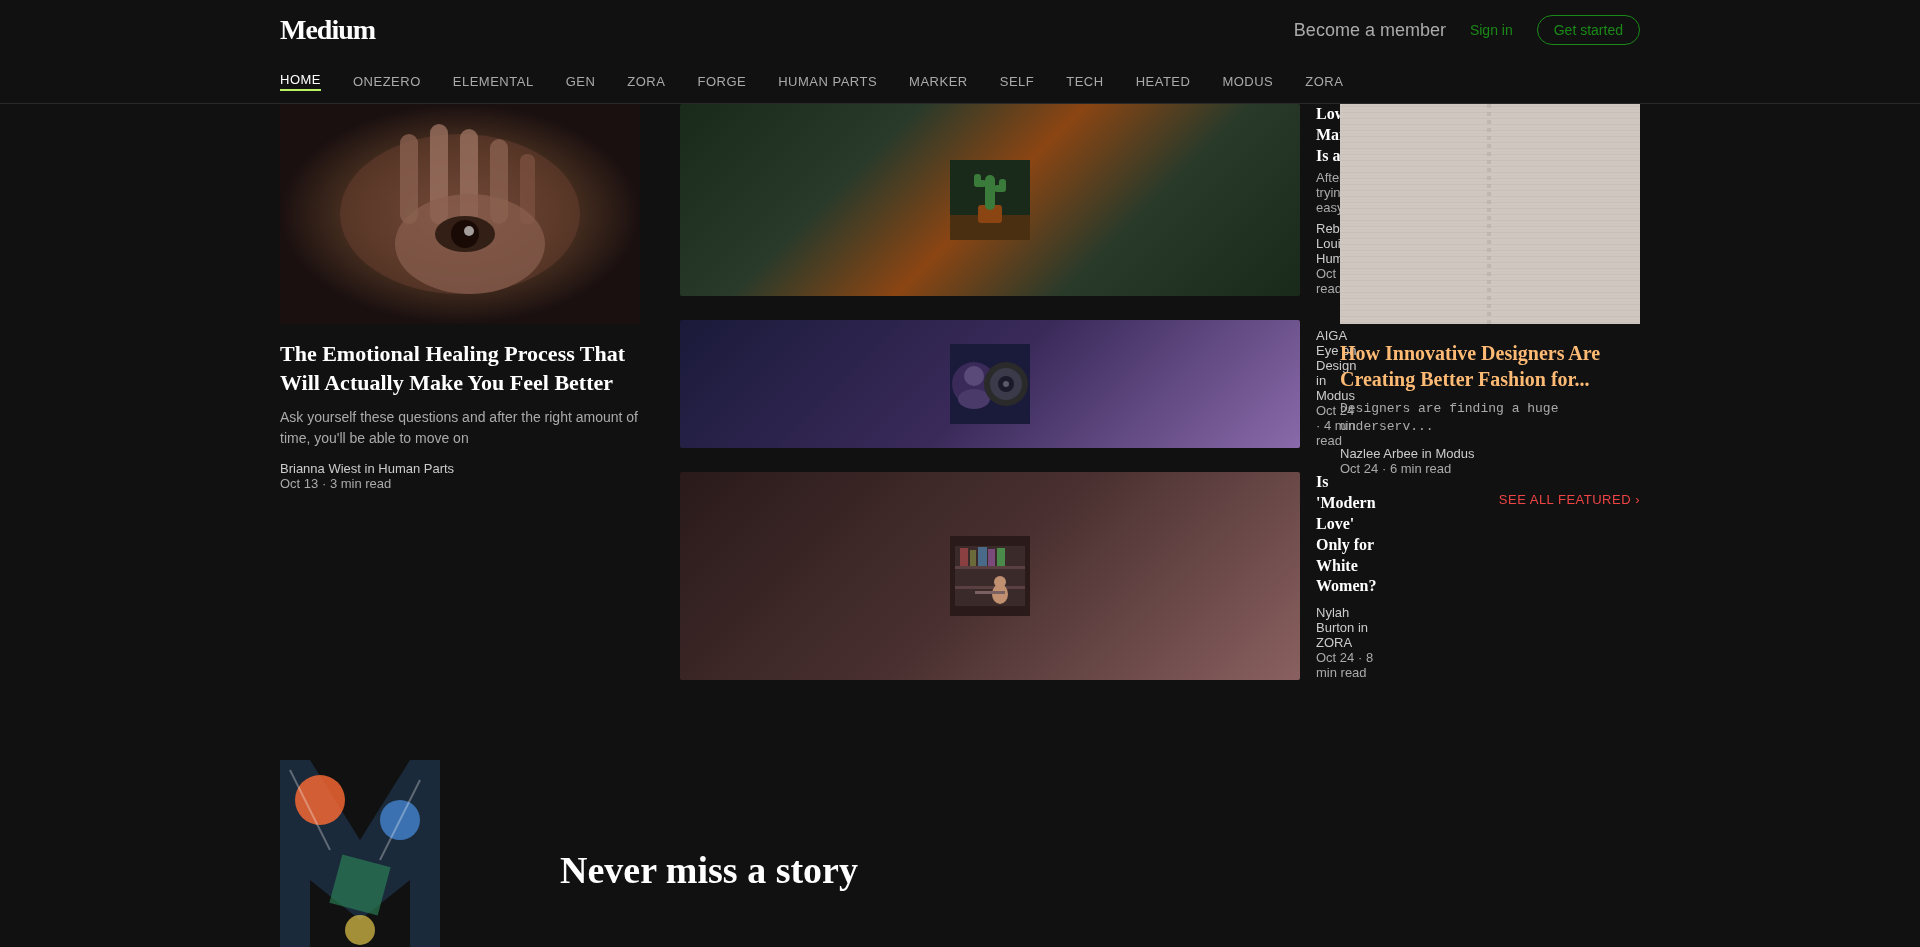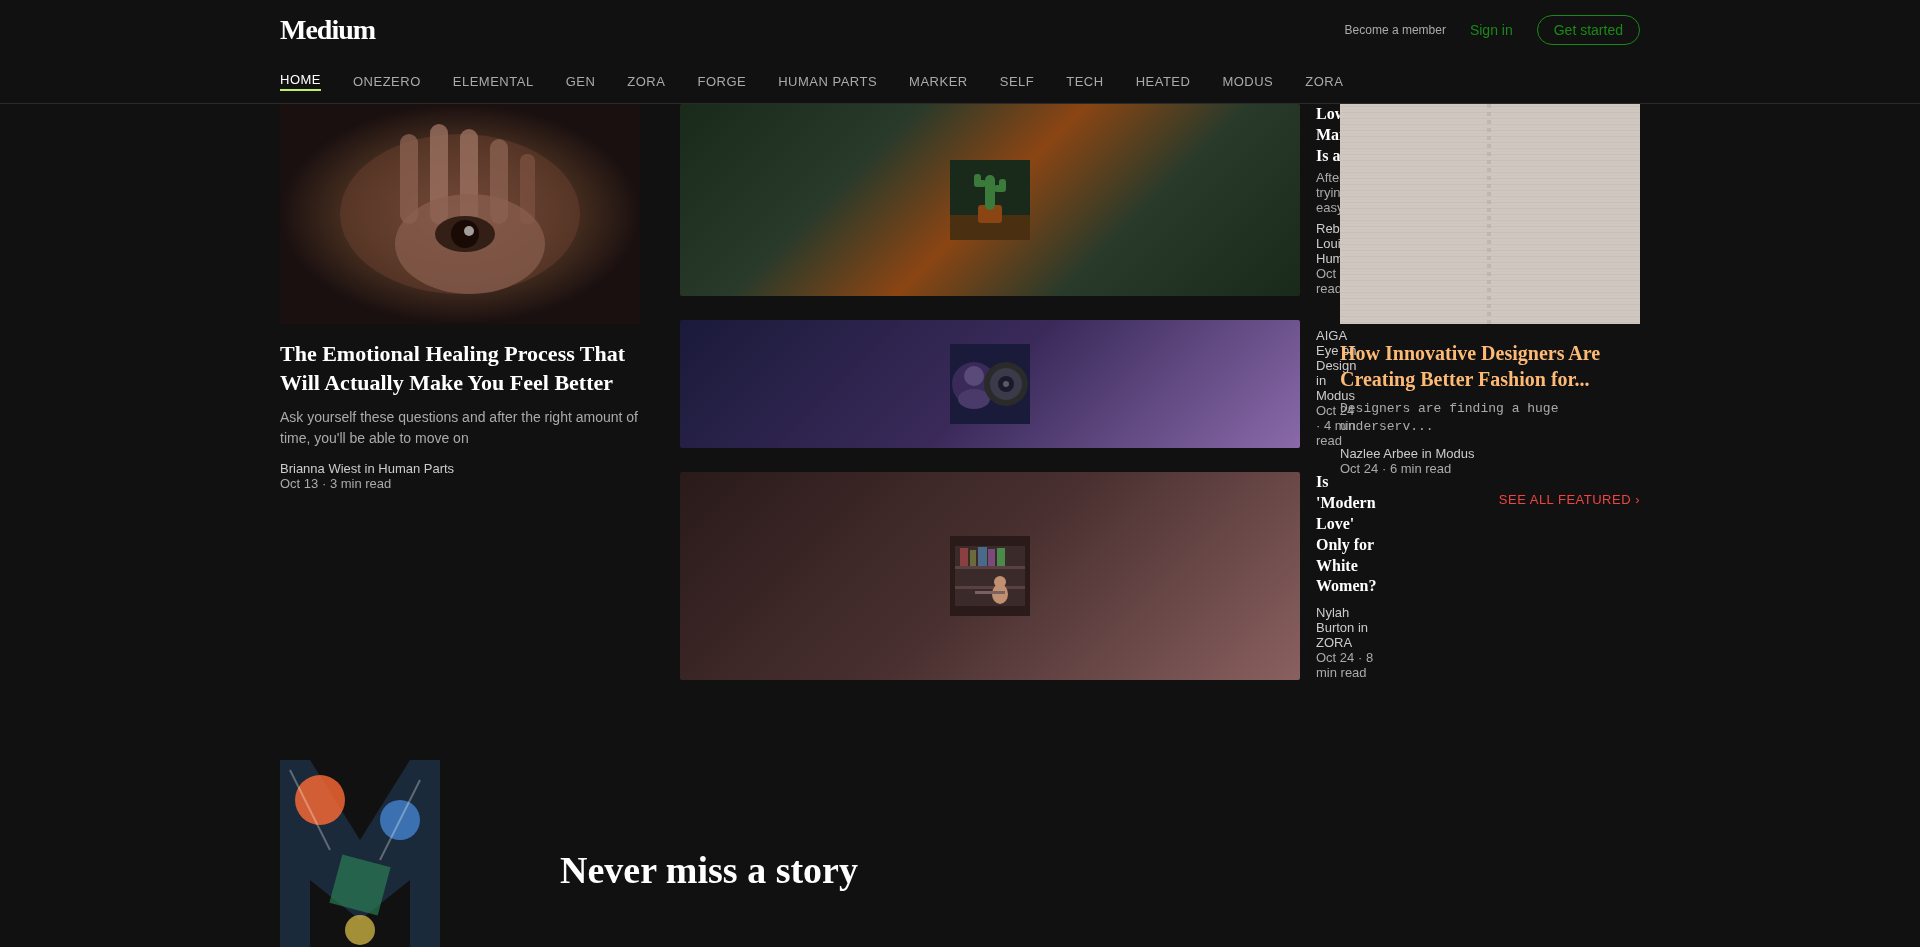--- a/index.html
+++ b/index.html
@@ -26,21 +26,21 @@
       color: #fff;
       letter-spacing: -1px;
       font-family: Georgia, serif;
     }
     .header-right {
       display: flex;
       align-items: center;
       gap: 24px;
     }
     .become-member {
-      font-size: 12px;
+      font-size: 18px;
       color: #aaa;
       font-family: sans-serif;
     }
     .sign-in {
       font-size: 14px;
       color: #1a8917;
       font-family: sans-serif;
       cursor: pointer;
     }
     .get-started-btn {

